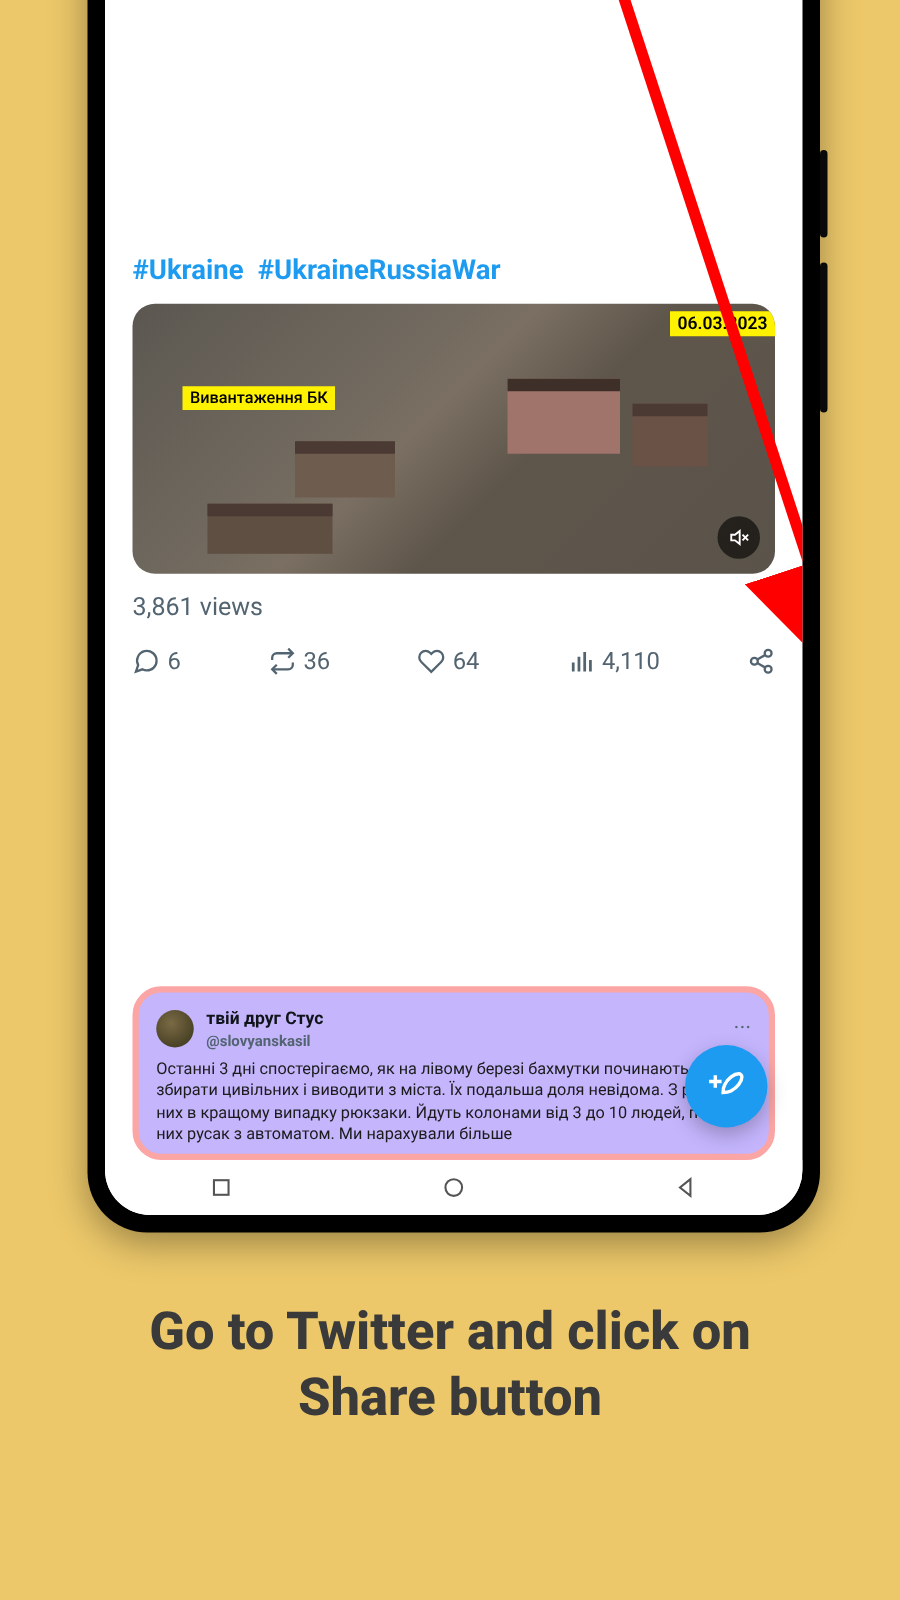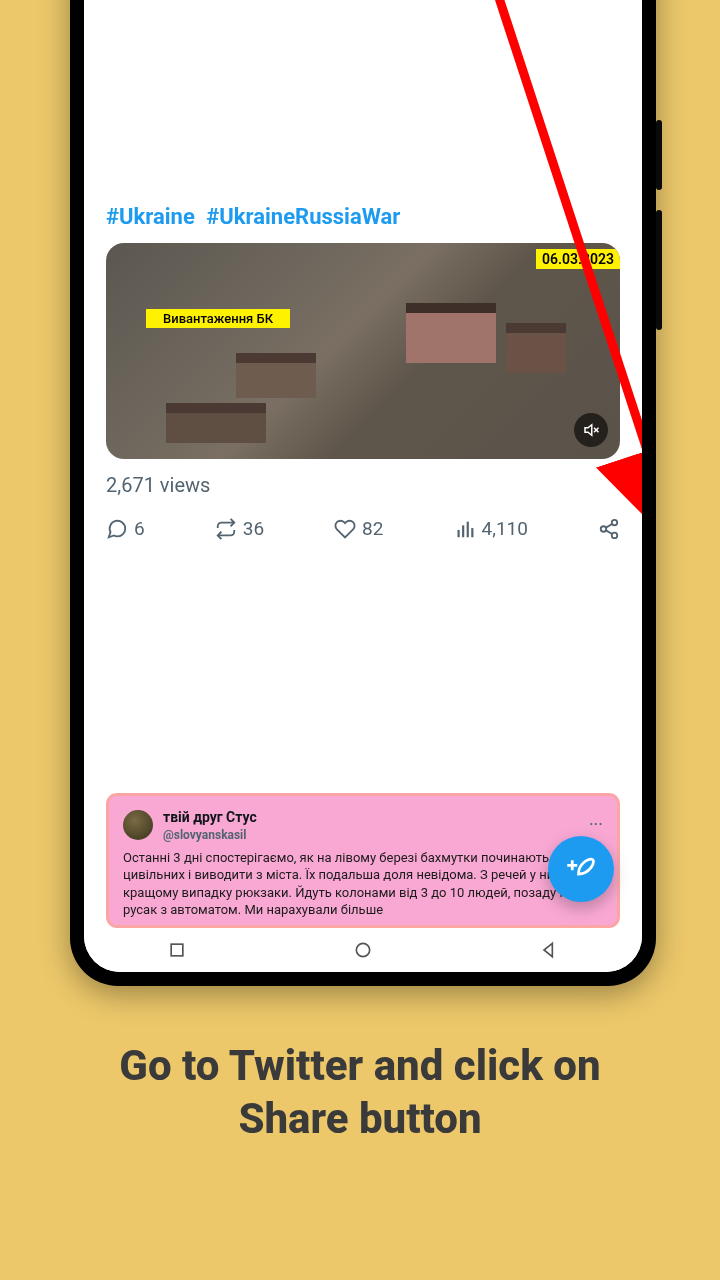--- a/index.html
+++ b/index.html
@@ -85,21 +85,21 @@
     font-weight: 600;
     padding: 2px 6px;
   }
   .caption-badge {
     position: absolute;
     left: 40px; top: 66px;
     background: #fff200;
     color: #000;
     font-size: 13px;
     font-weight: 500;
-    padding: 2px 17px;
+    padding: 2px 6px;
   }
   .mute-btn {
     position: absolute;
     right: 12px; bottom: 12px;
     width: 34px; height: 34px;
     border-radius: 50%;
     background: rgba(0,0,0,0.6);
     display: flex; align-items: center; justify-content: center;
   }
   .mute-btn svg { width: 18px; height: 18px; stroke: #fff; fill: none; stroke-width: 2; }
@@ -123,23 +123,23 @@
     display: flex; align-items: center; gap: 6px;
   }
   .act svg { width: 22px; height: 22px; stroke: #536471; fill: none; stroke-width: 2; }
   .act.analytics svg { stroke-width: 2.4; }
 
   
   .next-card {
     position: absolute;
     left: 22px; right: 22px;
     bottom: 44px;
-    background: #f9a8d4;
-    border: 3px solid #fca5a5;
-    border-radius: 11px;
+    background: #c4b5fd;
+    border: 5px solid #fca5a5;
+    border-radius: 23px;
     padding: 12px 14px 6px 14px;
     color: #0f1419;
     font-size: 13px;
     line-height: 1.35;
   }
   .nc-head { display: flex; gap: 10px; align-items: center; margin-bottom: 6px; }
   .nc-ava {
     width: 30px; height: 30px; border-radius: 50%;
     background: radial-gradient(circle at 40% 35%, #7a6a44 0%, #4b4327 70%);
   }
@@ -216,21 +216,21 @@
         <div class="caption-badge">Вивантаження БК</div>
         <div class="mute-btn">
           <svg viewBox="0 0 24 24">
             <path d="M4 9v6h4l5 4V5L8 9H4z"></path>
             <line x1="16" y1="9" x2="22" y2="15"></line>
             <line x1="22" y1="9" x2="16" y2="15"></line>
           </svg>
         </div>
       </div>
 
-      <div class="views">2,671 views</div>
+      <div class="views">3,861 views</div>
 
       <div class="actions">
         <div class="act">
           <svg viewBox="0 0 24 24">
             <path d="M21 11.5a8.38 8.38 0 0 1-8.5 8.5 8.5 8.5 0 0 1-3.9-.95L3 21l1.95-5.6A8.5 8.5 0 1 1 21 11.5z"></path>
           </svg>
           <span>6</span>
         </div>
         <div class="act">
           <svg viewBox="0 0 24 24">
@@ -238,21 +238,21 @@
             <path d="M3 11V9a4 4 0 0 1 4-4h14"></path>
             <polyline points="7 23 3 19 7 15"></polyline>
             <path d="M21 13v2a4 4 0 0 1-4 4H3"></path>
           </svg>
           <span>36</span>
         </div>
         <div class="act">
           <svg viewBox="0 0 24 24">
             <path d="M20.84 4.61a5.5 5.5 0 0 0-7.78 0L12 5.67l-1.06-1.06a5.5 5.5 0 0 0-7.78 7.78L12 21.23l8.84-8.84a5.5 5.5 0 0 0 0-7.78z"></path>
           </svg>
-          <span>82</span>
+          <span>64</span>
         </div>
         <div class="act analytics">
           <svg viewBox="0 0 24 24">
             <line x1="5" y1="21" x2="5" y2="13"></line>
             <line x1="10" y1="21" x2="10" y2="8"></line>
             <line x1="15" y1="21" x2="15" y2="4"></line>
             <line x1="20" y1="21" x2="20" y2="11"></line>
           </svg>
           <span>4,110</span>
         </div>

